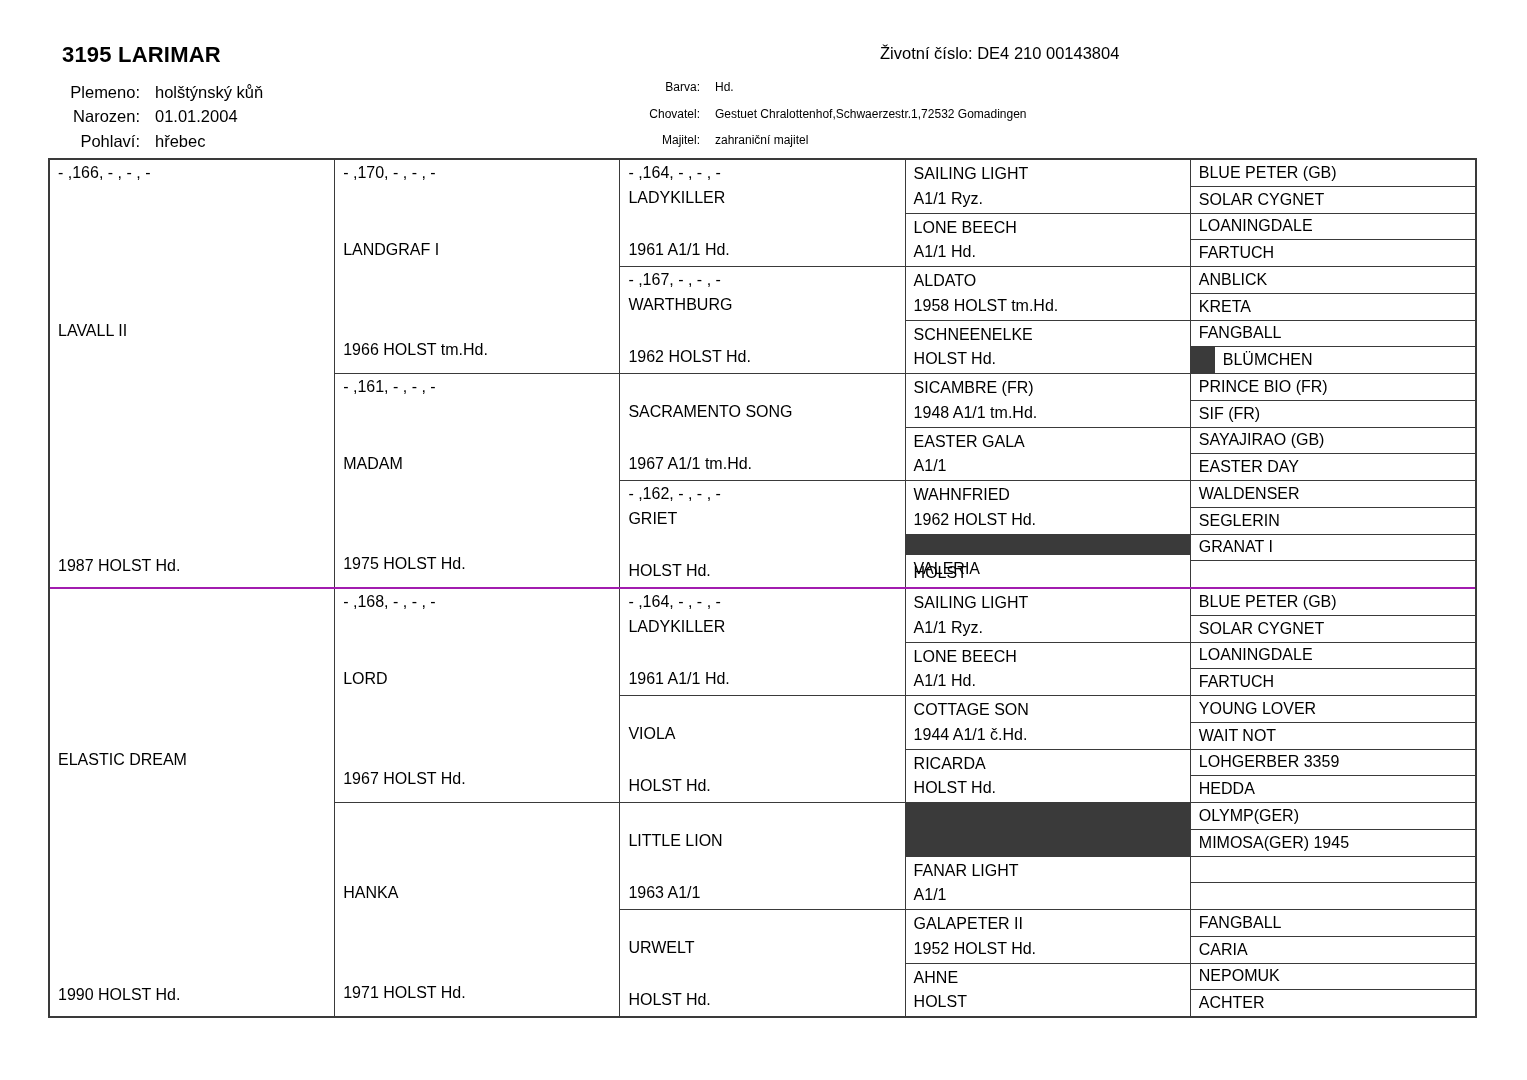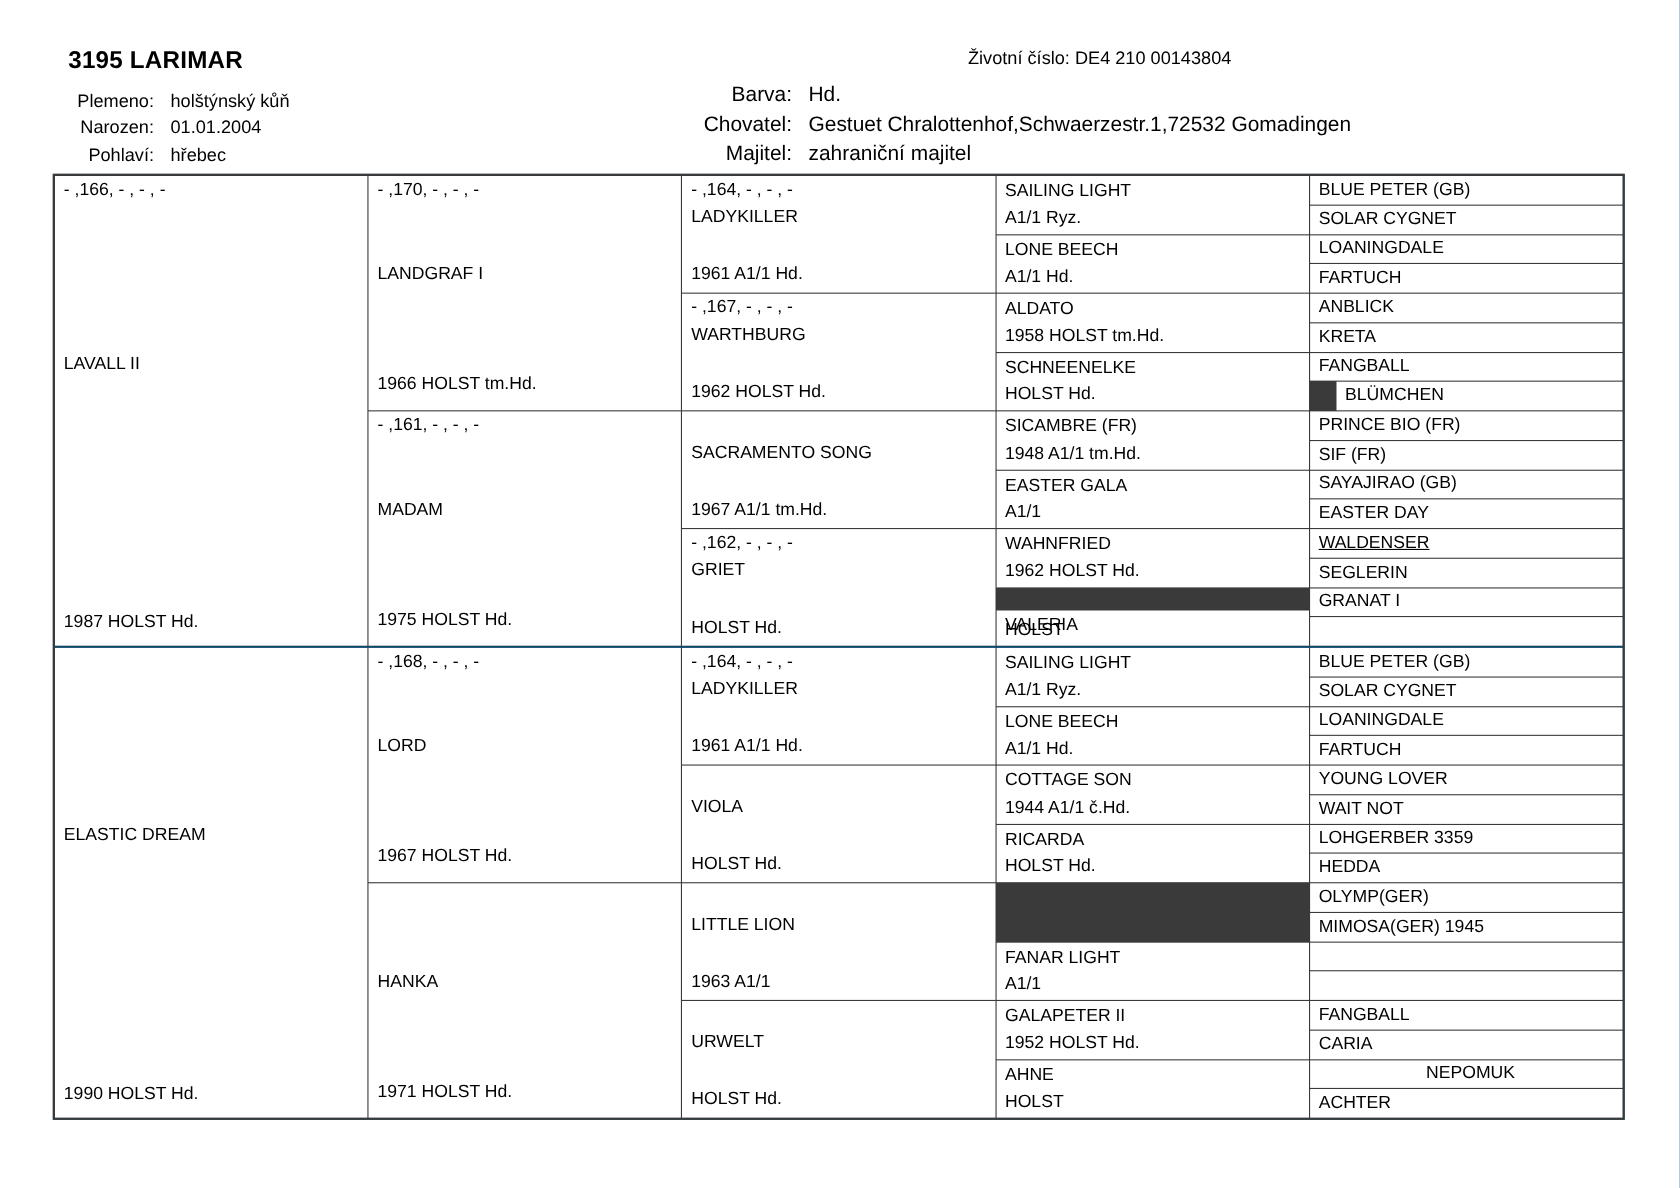--- a/index.html
+++ b/index.html
@@ -15,29 +15,29 @@
     position:absolute; left:62px; top:42px;
     font-size:22px; font-weight:bold; letter-spacing:0.2px;
   }
   .left-fields { position:absolute; left:58px; top:80px; font-size:16.5px; }
   .left-fields .field-row { display:flex; height:24.5px; align-items:center; }
   .left-fields .field-label { width:82px; text-align:right; }
   .field-value { margin-left:15px; white-space:nowrap; }
 
   .life-number { position:absolute; left:880px; top:44px; font-size:16.5px; }
 
-  .right-fields { position:absolute; left:610px; top:74px; font-size:19px; }
+  .right-fields { position:absolute; left:590px; top:74px; font-size:12px; }
   .right-fields .field-row { display:flex; height:26.5px; align-items:center; }
   .right-fields .field-label { width:110px; text-align:right; }
 
   
   .pedigree {
     position:absolute; left:48px; top:158px;
     width:1429px; box-sizing:border-box;
-    border:2px solid #3a3a3a; background:#0c4a6e;
+    border:2px solid #3a3a3a; background:#a21caf;
   }
   .half {
     display:grid;
     grid-template-columns:repeat(5, 1fr);
     grid-template-rows:repeat(16, 1fr);
     gap:1px; height:427px; background:#3a3a3a;
   }
   .half + .half { margin-top:2px; }
 
   .cell {
@@ -193,21 +193,21 @@
       </div>
       <div class="cell gen5" style="grid-area: 10 / 5 / span 1;">
         <div class="name">SIF (FR)</div>
       </div>
       <div class="cell gen5" style="grid-area: 11 / 5 / span 1;">
         <div class="name">SAYAJIRAO (GB)</div>
       </div>
       <div class="cell gen5" style="grid-area: 12 / 5 / span 1;">
         <div class="name">EASTER DAY</div>
       </div>
-      <div class="cell gen5" style="grid-area: 13 / 5 / span 1; text-decoration: underline;">
+      <div class="cell gen5" style="grid-area: 13 / 5 / span 1;">
         <div class="name">WALDENSER</div>
       </div>
       <div class="cell gen5" style="grid-area: 14 / 5 / span 1;">
         <div class="name">SEGLERIN</div>
       </div>
       <div class="cell gen5" style="grid-area: 15 / 5 / span 1;">
         <div class="name">GRANAT I</div>
       </div>
       <div class="cell gen5" style="grid-area: 16 / 5 / span 1;"></div>
     </div>
@@ -301,20 +301,20 @@
         <div class="name">MIMOSA(GER)  1945</div>
       </div>
       <div class="cell gen5" style="grid-area: 11 / 5 / span 1;"></div>
       <div class="cell gen5" style="grid-area: 12 / 5 / span 1;"></div>
       <div class="cell gen5" style="grid-area: 13 / 5 / span 1;">
         <div class="name">FANGBALL</div>
       </div>
       <div class="cell gen5" style="grid-area: 14 / 5 / span 1;">
         <div class="name">CARIA</div>
       </div>
-      <div class="cell gen5" style="grid-area: 15 / 5 / span 1; justify-content: center;">
+      <div class="cell gen5" style="grid-area: 15 / 5 / span 1;">
         <div class="name">NEPOMUK</div>
       </div>
       <div class="cell gen5" style="grid-area: 16 / 5 / span 1;">
         <div class="name">ACHTER</div>
       </div>
     </div>
 </div>
 
 </body></html>

